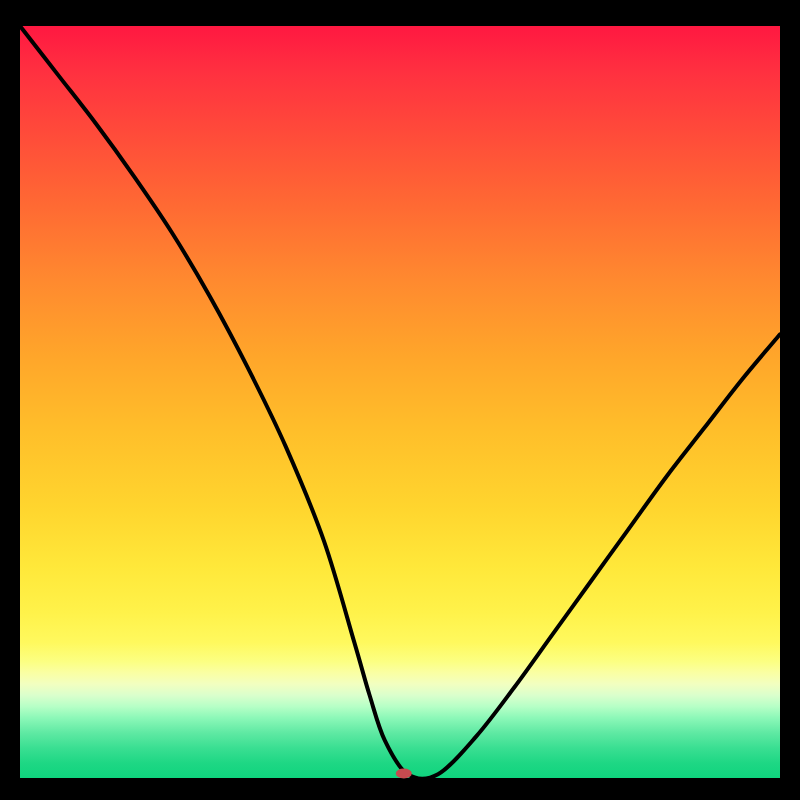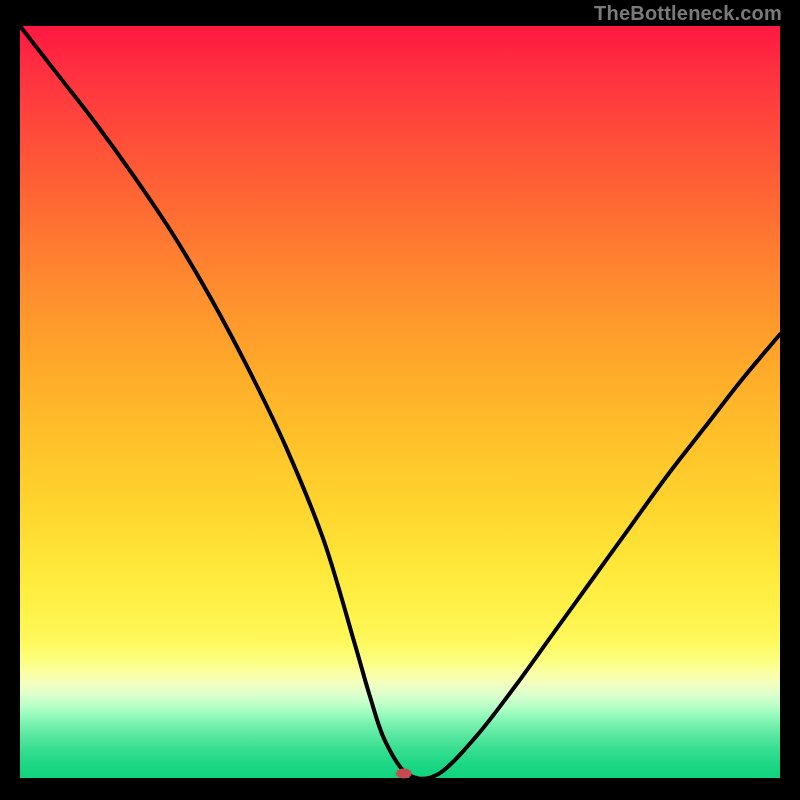--- a/index.html
+++ b/index.html
@@ -65,21 +65,20 @@
     font-weight: 600;
     letter-spacing: 0.2px;
     user-select: none;
   }
 </style>
 </head>
 <body>
 
 <div class="frame">
 
-  <div class="watermark">TheBottleneck.com</div>
 
   <div class="plot-area">
     <svg id="chart-svg" viewBox="0 0 760 752" preserveAspectRatio="none">
       <path id="curve-path" fill="none" stroke="#000000" stroke-width="4" stroke-linecap="round" stroke-linejoin="round" d="M 0.00 0.00 C 6.33 8.15, 25.33 32.59, 38.00 48.88 C 50.67 65.17, 63.33 80.84, 76.00 97.76 C 88.67 114.68, 101.33 132.23, 114.00 150.40 C 126.67 168.57, 139.33 186.75, 152.00 206.80 C 164.67 226.85, 177.33 248.16, 190.00 270.72 C 202.67 293.28, 215.33 317.09, 228.00 342.16 C 240.67 367.23, 253.33 392.29, 266.00 421.12 C 278.67 449.95, 292.60 482.53, 304.00 515.12 C 315.40 547.71, 326.80 590.95, 334.40 616.64 C 342.00 642.33, 344.53 652.99, 349.60 669.28 C 354.67 685.57, 358.47 701.24, 364.80 714.40 C 371.13 727.56, 378.73 742.60, 387.60 748.24 C 396.47 753.88, 406.60 754.51, 418.00 748.24 C 429.40 741.97, 443.33 725.05, 456.00 710.64 C 468.67 696.23, 481.33 678.68, 494.00 661.76 C 506.67 644.84, 519.33 626.67, 532.00 609.12 C 544.67 591.57, 557.33 574.03, 570.00 556.48 C 582.67 538.93, 595.33 521.39, 608.00 503.84 C 620.67 486.29, 633.33 468.12, 646.00 451.20 C 658.67 434.28, 671.33 418.61, 684.00 402.32 C 696.67 386.03, 709.33 369.11, 722.00 353.44 C 734.67 337.77, 753.67 315.84, 760.00 308.32"></path>
       <ellipse id="marker-dot" cx="383.80" cy="747.49" rx="8" ry="5" fill="#c74a4f"></ellipse>
     </svg>
   </div>
 
 </div>
 

